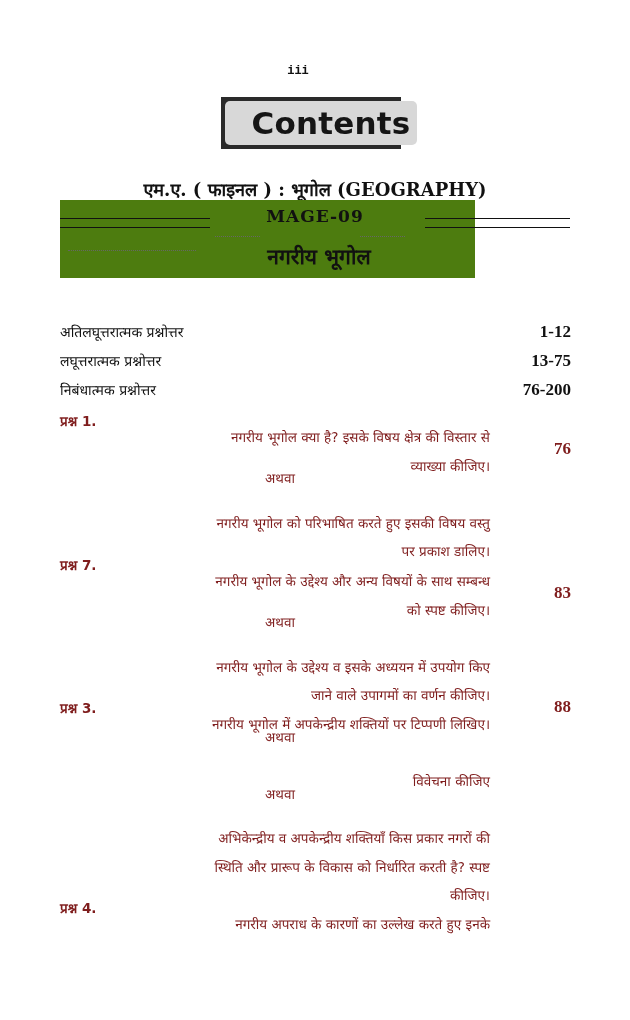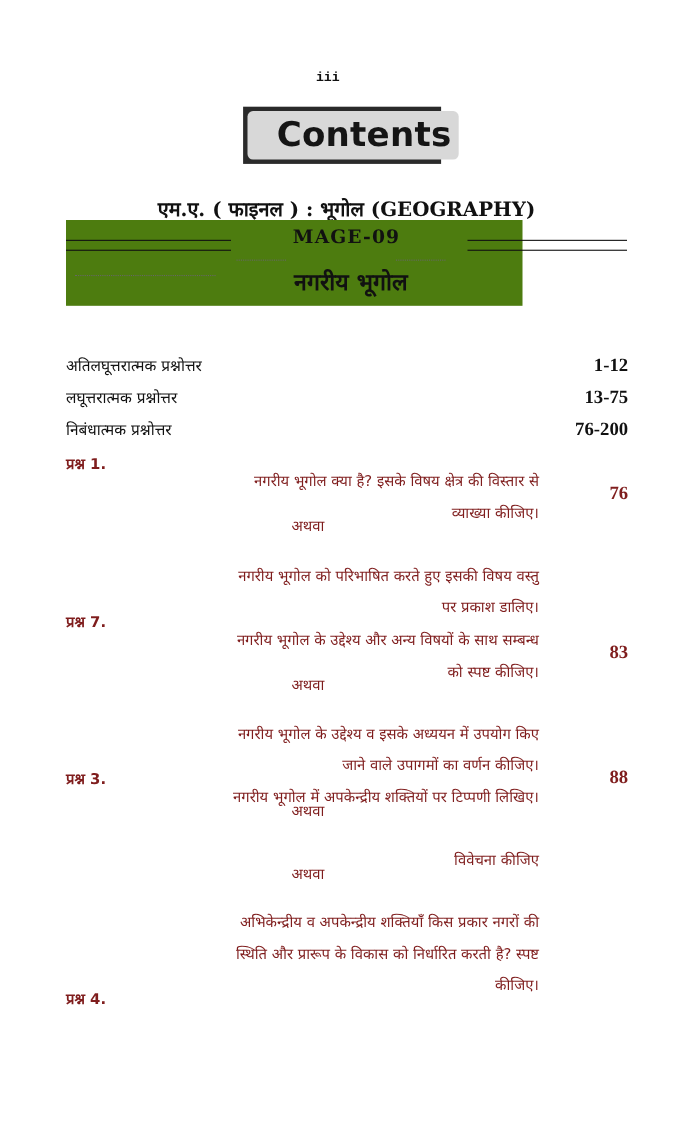--- a/index.html
+++ b/index.html
@@ -259,14 +259,15 @@
   </div>
   <div class="q-line">
     <span class="q-text">स्थिति और प्रारूप के विकास को निर्धारित करती है? स्पष्ट</span>
   </div>
   <div class="q-line">
     <span class="q-text">कीजिए।</span>
   </div>
 
   <div class="q-line">
     <span class="q-label">प्रश्न 4.</span>
+    <span class="q-text">नगरीय अपराध के कारणों का उल्लेख करते हुए इनके</span>
   </div>
 </div>
 
 </body></html>

